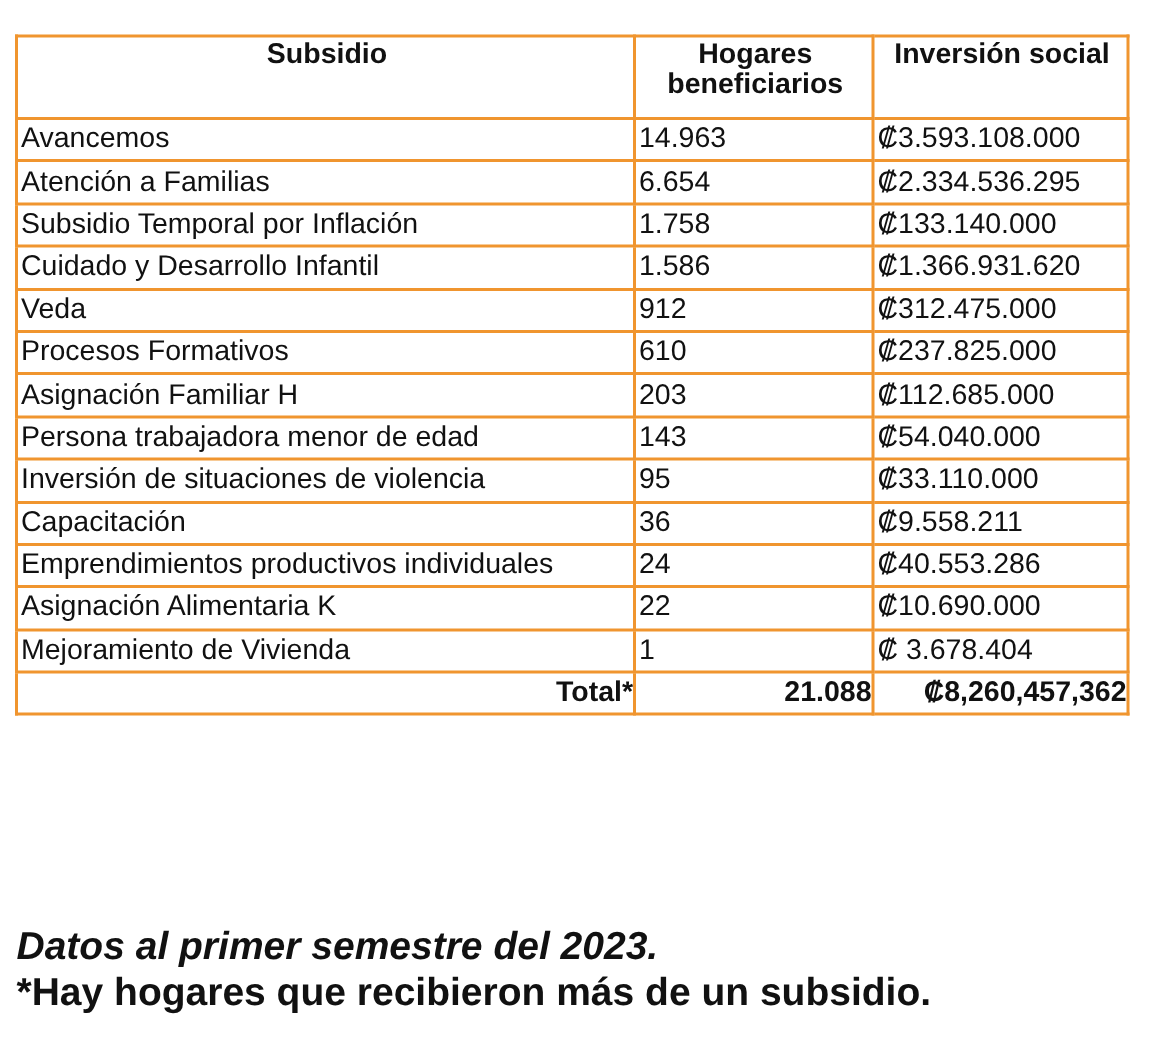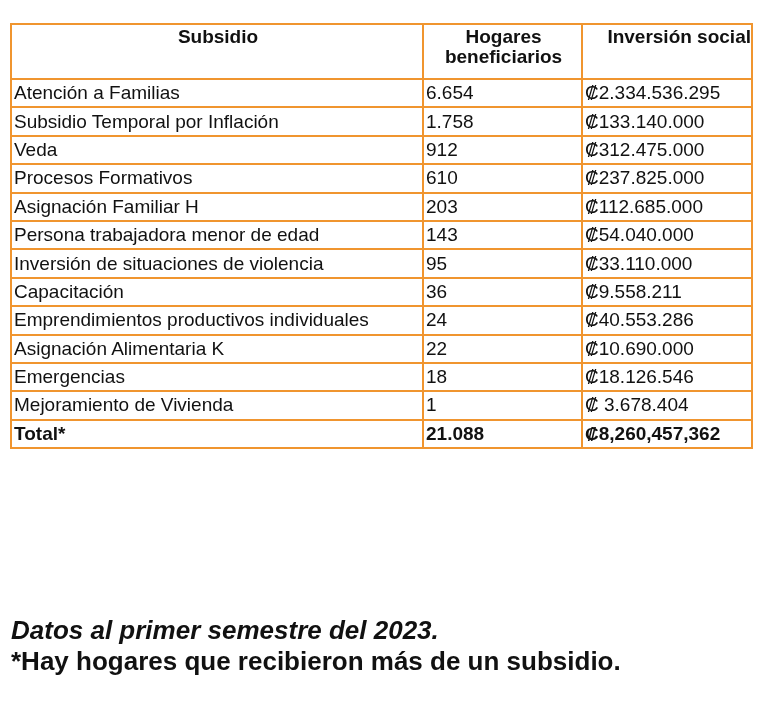--- a/index.html
+++ b/index.html
@@ -19,23 +19,23 @@
       font-size: 19px;
       line-height: 20px;
       white-space: nowrap;
       overflow: visible;
       vertical-align: middle;
     }
     table.subsidios th {
       height: 51px; font-weight: bold; vertical-align: top; padding-top: 2px;
     }
     table.subsidios th.h1, table.subsidios th.h2 { text-align: center; }
-    table.subsidios th.h3 { text-align: right; border-radius: 13px; }
+    table.subsidios th.h3 { text-align: center; border-radius: 13px; }
     table.subsidios td { height: 26.4px; }
-    tr.total td { font-weight: bold; }
+    tr.total td { font-weight: bold; text-align: right; }
     .notes { position: absolute; left: 11px; top: 615px; font-size: 26px; line-height: 31px; font-weight: bold; }
     .notes .n1 { font-style: italic; }
   </style>
 </head>
 <body>
 
 <table class="subsidios">
   <colgroup>
       <col class="c1">
       <col class="c2">
@@ -46,28 +46,38 @@
       <th class="h1">Subsidio</th>
       <th class="h2">
         <span>Hogares</span><br>
         <span>beneficiarios</span>
       </th>
       <th class="h3">Inversión social</th>
     </tr>
   </thead>
   <tbody id="tbody">
       <tr>
+        <td>Avancemos</td>
+        <td>14.963</td>
+        <td>₡3.593.108.000</td>
+      </tr>
+      <tr>
         <td>Atención a Familias</td>
         <td>6.654</td>
         <td>₡2.334.536.295</td>
       </tr>
       <tr>
         <td>Subsidio Temporal por Inflación</td>
         <td>1.758</td>
         <td>₡133.140.000</td>
+      </tr>
+      <tr>
+        <td>Cuidado y Desarrollo Infantil</td>
+        <td>1.586</td>
+        <td>₡1.366.931.620</td>
       </tr>
       <tr>
         <td>Veda</td>
         <td>912</td>
         <td>₡312.475.000</td>
       </tr>
       <tr>
         <td>Procesos Formativos</td>
         <td>610</td>
         <td>₡237.825.000</td>
@@ -96,25 +106,20 @@
         <td>Emprendimientos productivos individuales</td>
         <td>24</td>
         <td>₡40.553.286</td>
       </tr>
       <tr>
         <td>Asignación Alimentaria K</td>
         <td>22</td>
         <td>₡10.690.000</td>
       </tr>
       <tr>
-        <td>Emergencias</td>
-        <td>18</td>
-        <td>₡18.126.546</td>
-      </tr>
-      <tr>
         <td>Mejoramiento de Vivienda</td>
         <td>1</td>
         <td>₡ 3.678.404</td>
       </tr>
       <tr class="total">
         <td>Total*</td>
         <td>21.088</td>
         <td>₡8,260,457,362</td>
       </tr>
     </tbody>

